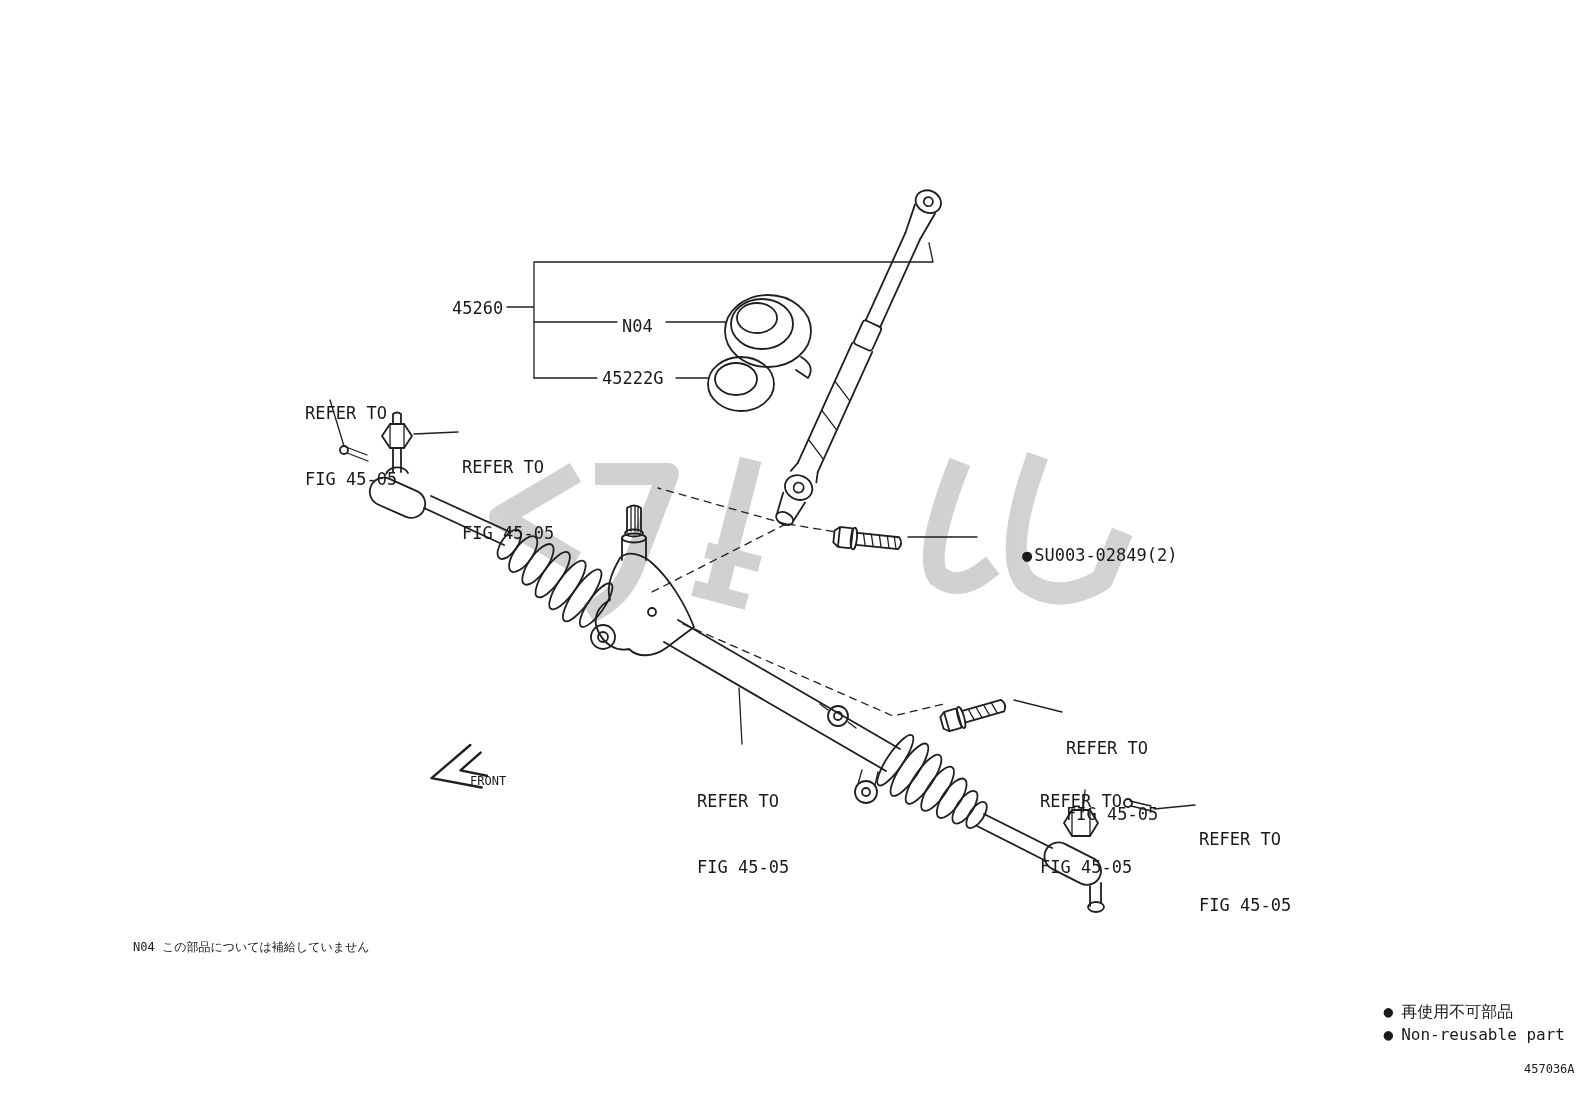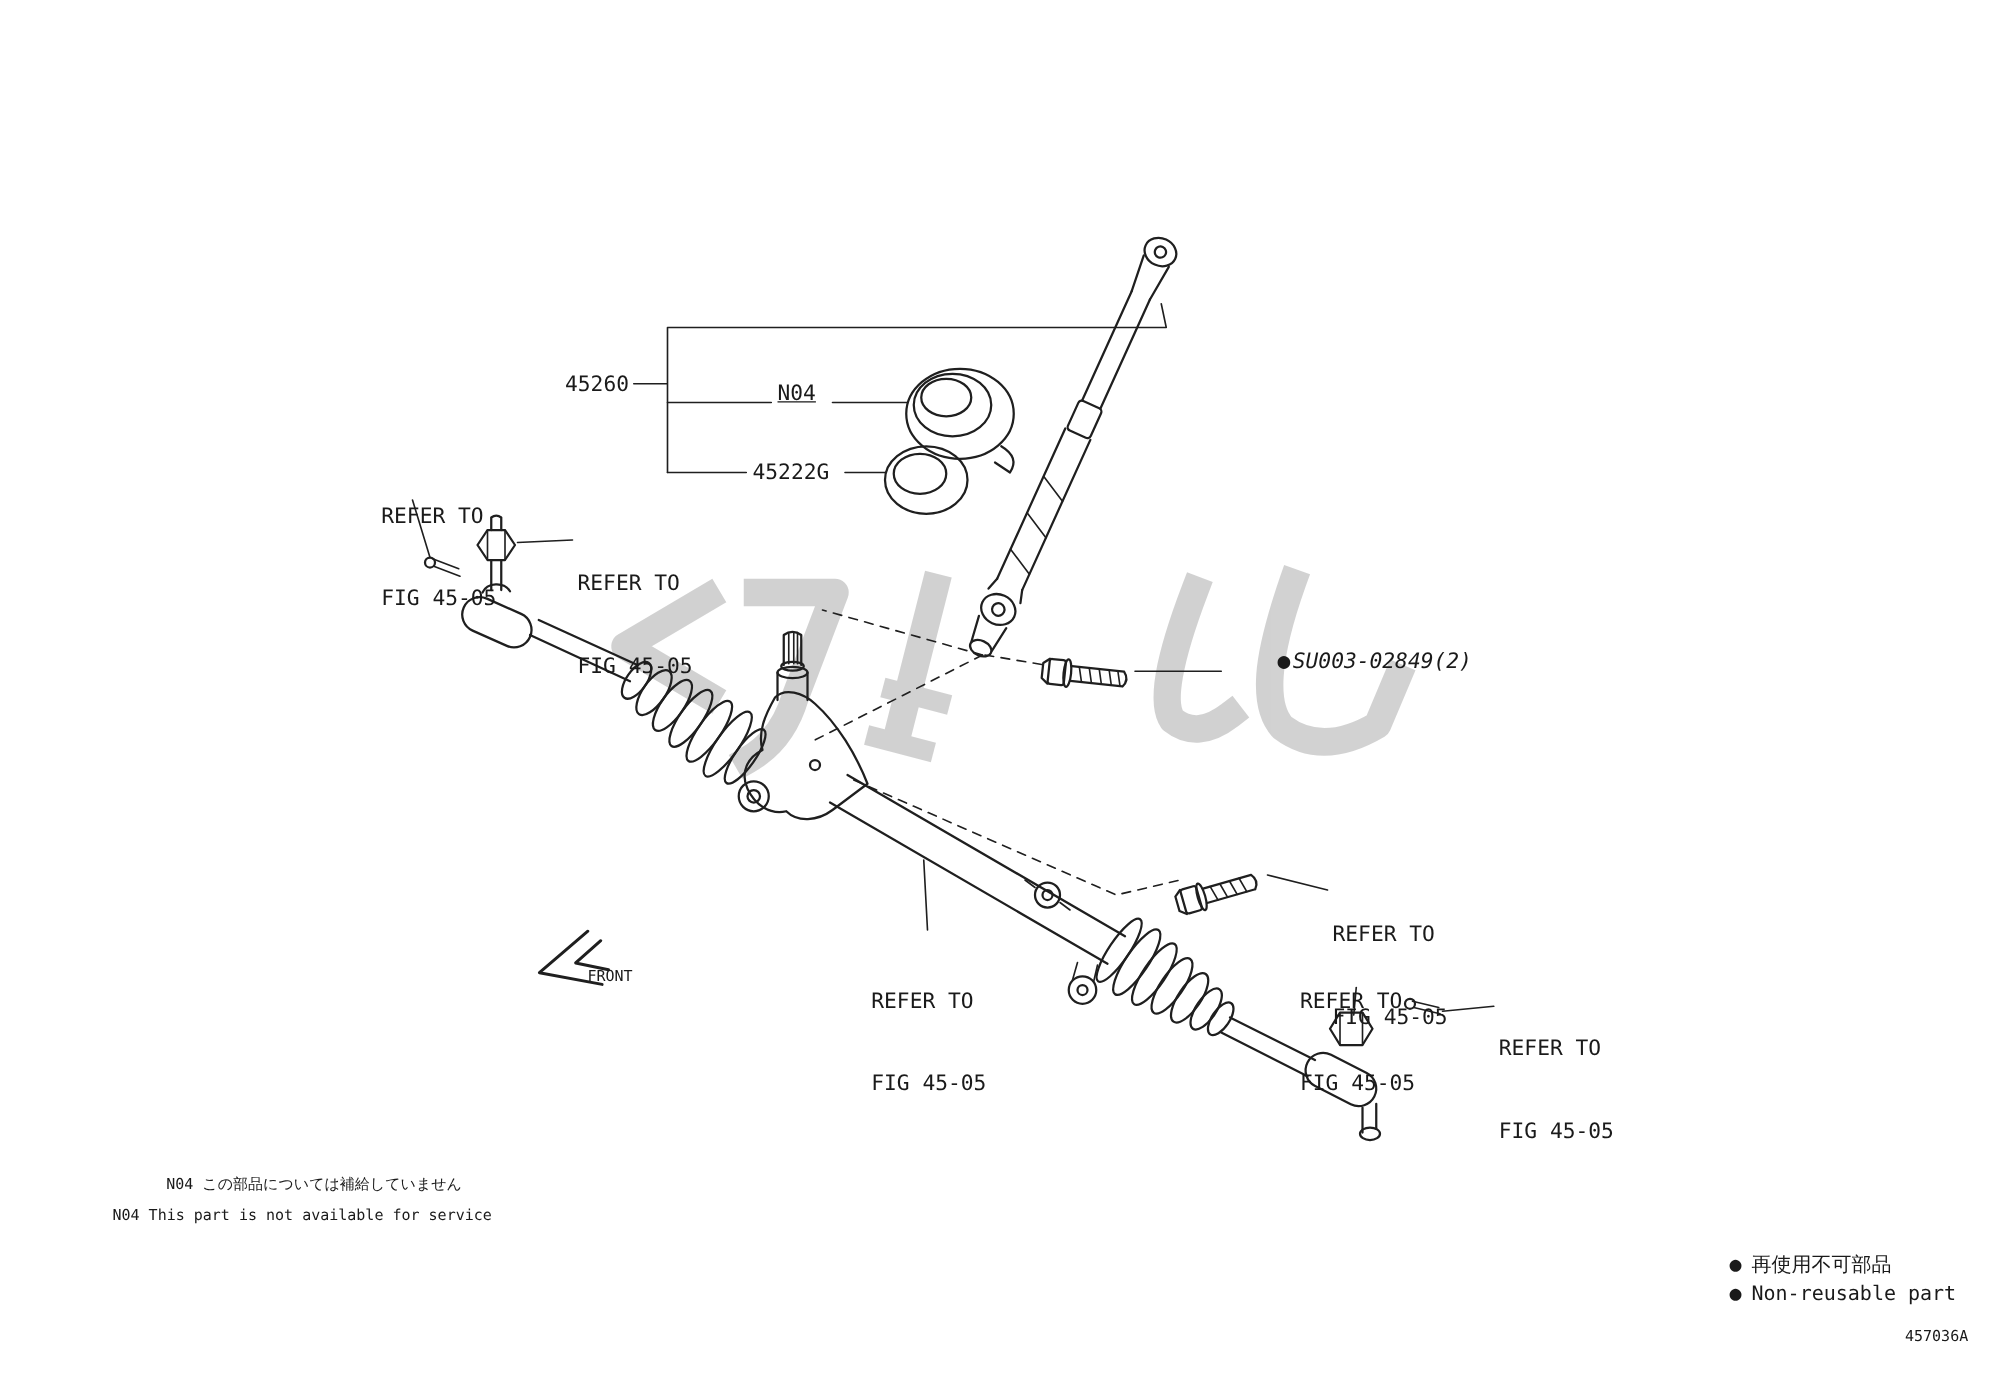--- a/index.html
+++ b/index.html
@@ -193,24 +193,24 @@
       <path class="thin" d="M24,4 L27,16 M32,4 L35,16 M40,4 L43,16 M48,4 L51,16"></path>
     </g>
 
     <g transform="translate(447,774) rotate(-15)">
       <path d="M30,-22 L-16,0 L30,22" style="stroke-width:2.4"></path>
       <path d="M38,-12 L14,0 L38,12" style="stroke-width:2.4"></path>
     </g>
   </svg>
 
   <div class="lbl" style="left:452px; top:297px;">45260</div>
-  <div class="lbl" style="left:622px; top:304px;text-decoration:underline;">N04</div>
+  <div class="lbl" style="left:622px; top:315px;">N04</div>
   <div class="lbl" style="left:602px; top:367px;">45222G</div>
 
-  <div class="lbl" style="left:981px; top:496px;font-style:italic;">
+  <div class="lbl" style="left:981px; top:522px;">
     <span class="bullet">●</span><span>SU003-02849(2)</span>
   </div>
 
   <div class="lbl" style="left:305px; top:358px;">
     <div>REFER TO</div>
     <div>FIG 45-05</div>
   </div>
   <div class="lbl" style="left:462px; top:412px;">
     <div>REFER TO</div>
     <div>FIG 45-05</div>
@@ -228,21 +228,20 @@
     <div>FIG 45-05</div>
   </div>
   <div class="lbl" style="left:1199px; top:784px;">
     <div>REFER TO</div>
     <div>FIG 45-05</div>
   </div>
 
   <div class="lbl sm" style="left:470px; top:770px;">FRONT</div>
 
   <div class="lbl sm" style="left:90px; top:936px;margin-left:43px;">N04 この部品については補給していません</div>
-  <div class="lbl sm" style="left:90px; top:961px;">N04 This part is not available for service</div>
 
   <div class="legend-row" style="left:1345px; top:983px;">
     <span class="bullet">●</span><span>再使用不可部品</span>
   </div>
   <div class="legend-row" style="left:1345px; top:1006px;">
     <span class="bullet">●</span><span>Non-reusable part</span>
   </div>
 
   <div class="lbl sm" style="left:1524px; top:1058px;">457036A</div>
 

